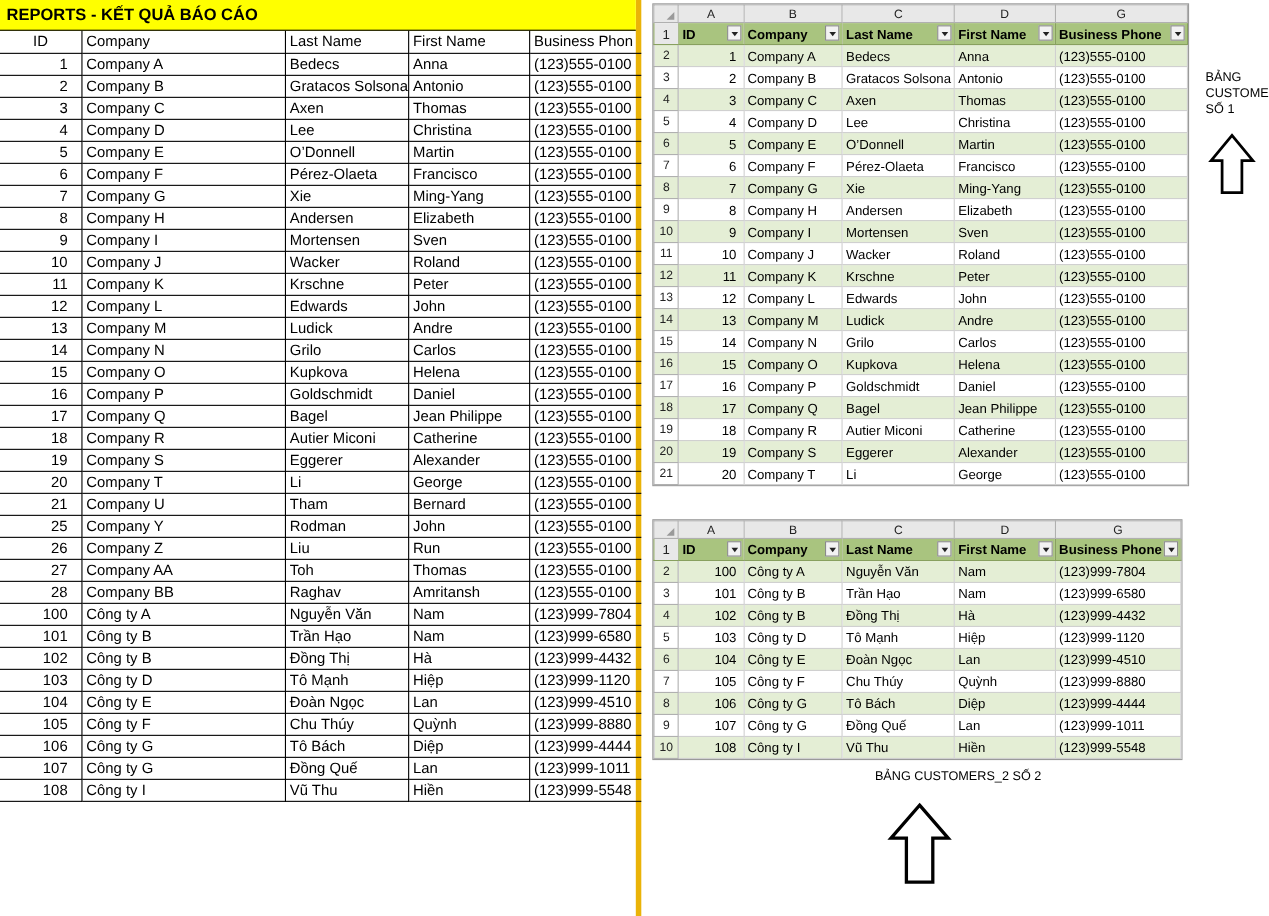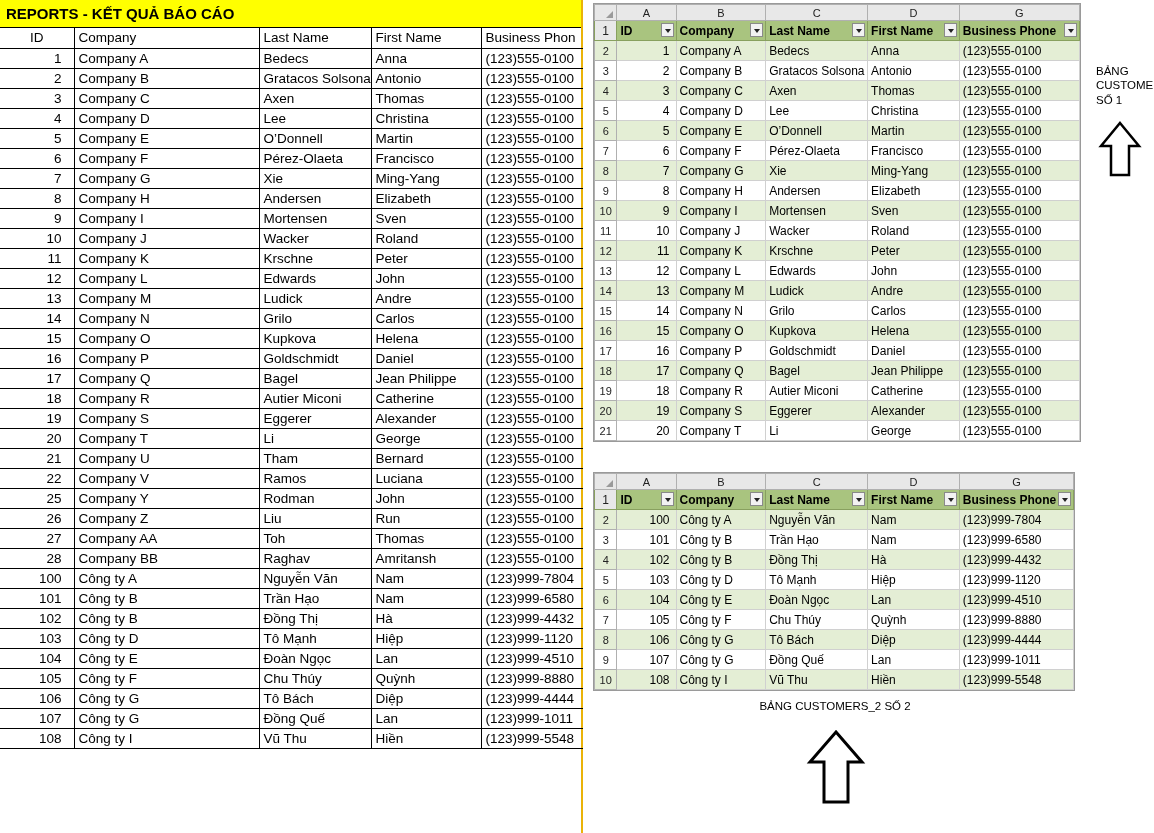--- a/index.html
+++ b/index.html
@@ -8,21 +8,21 @@
     width: 1154px; height: 833px;
     background: #ffffff;
     font-family: "Liberation Sans", sans-serif;
     overflow: hidden;
   }
   #root { position: relative; width: 1154px; height: 833px; }
 
   
   #left-report {
     position: absolute; left: 0; top: 0; width: 583px; height: 833px;
-    border-right: 2px solid #eab308;
+    border-right: 5px solid #eab308;
   }
   #report-title {
     height: 28px; background: #ffff00; color: #000;
     font-weight: bold; font-size: 15px; line-height: 28px;
     padding-left: 6px; border-bottom: 1px solid #000;
   }
   #left-table { width: 583px; border-collapse: collapse; table-layout: fixed; }
   #left-table td {
     height: 20px; font-size: 13.5px; color: #000;
     border-bottom: 1px solid #000;
@@ -259,27 +259,20 @@
             <td class="c-comp">Company T</td>
             <td class="c-last">Li</td>
             <td class="c-first">George</td>
             <td class="c-phone">(123)555-0100</td>
           </tr>
           <tr>
             <td class="c-id">21</td>
             <td class="c-comp">Company U</td>
             <td class="c-last">Tham</td>
             <td class="c-first">Bernard</td>
-            <td class="c-phone">(123)555-0100</td>
-          </tr>
-          <tr>
-            <td class="c-id">22</td>
-            <td class="c-comp">Company V</td>
-            <td class="c-last">Ramos</td>
-            <td class="c-first">Luciana</td>
             <td class="c-phone">(123)555-0100</td>
           </tr>
           <tr>
             <td class="c-id">25</td>
             <td class="c-comp">Company Y</td>
             <td class="c-last">Rodman</td>
             <td class="c-first">John</td>
             <td class="c-phone">(123)555-0100</td>
           </tr>
           <tr>
@@ -667,19 +660,19 @@
         </tbody>
     </table>
   </div>
 
   <div class="note" style="left:1096px; top:64px; width:58px;">BẢNG CUSTOMERS SỐ 1</div>
 
   <svg class="arrow-up" style="left:1098px; top:120px;" width="44" height="58" viewBox="0 0 44 58">
     <polygon points="22,3 41,26 31,26 31,55 13,55 13,26 3,26" fill="#ffffff" stroke="#000000" stroke-width="2.5" stroke-linejoin="miter"></polygon>
   </svg>
 
-  <div class="note note-center" style="left:660px; top:699px; width:350px;">BẢNG CUSTOMERS_2 SỐ 2</div>
+  <div class="note note-center" style="left:696px; top:699px; width:350px;">BẢNG CUSTOMERS_2 SỐ 2</div>
 
   <svg class="arrow-up" style="left:806px; top:728px;" width="60" height="78" viewBox="0 0 60 78">
     <polygon points="30,4 56,34 42,34 42,74 18,74 18,34 4,34" fill="#ffffff" stroke="#000000" stroke-width="3" stroke-linejoin="miter"></polygon>
   </svg>
 
 </div>
 
 </body></html>

